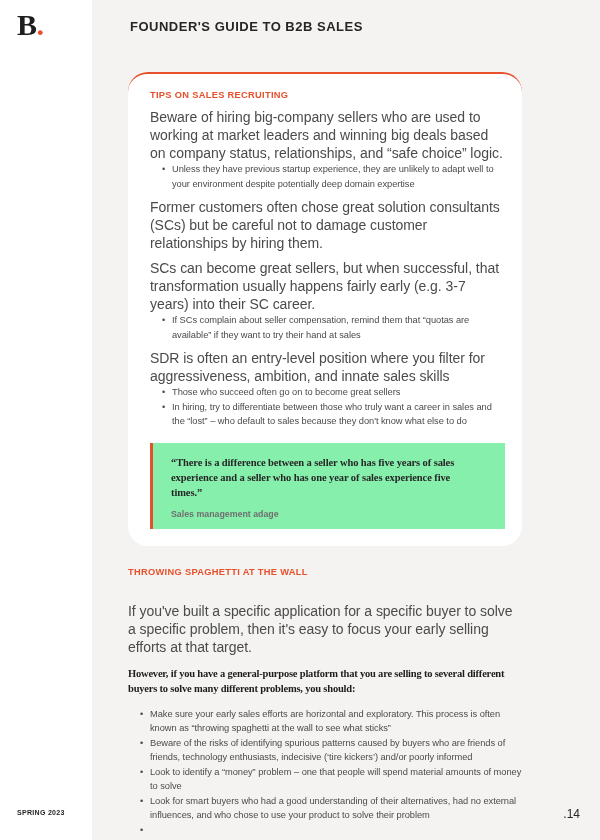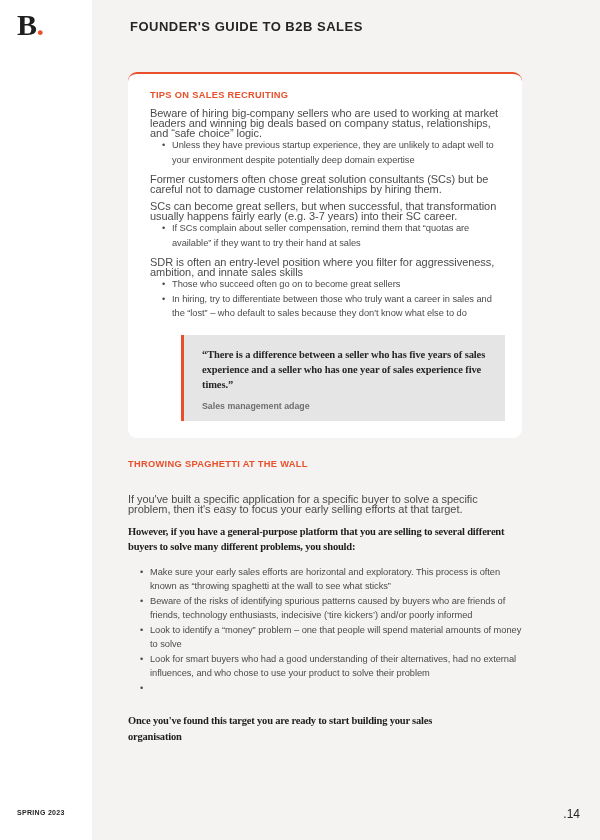--- a/index.html
+++ b/index.html
@@ -28,46 +28,45 @@
     position: absolute; left: 130px; top: 19px;
     font-size: 13px; font-weight: 700; letter-spacing: 0.5px;
     color: #262626;
   }
   .content {
     position: absolute; left: 128px; top: 72px; width: 394px;
   }
   .tips-box {
     background: #ffffff;
     border-top: 2.5px solid #e8502c;
-    border-radius: 9px;
+    border-radius: 20px;
     padding: 16px 17px 17px 22px;
   }
   .caption-title {
     color: #e8502c; font-size: 9.3px; font-weight: 700;
     letter-spacing: 0.3px; margin: 0 0 8px 0;
   }
   p.body {
-    font-size: 11px; line-height: 10px; color: #4b4b4b;
+    font-size: 14px; line-height: 18px; color: #4b4b4b;
     margin: 7px 0 0 0; letter-spacing: -0.05px;
   }
   p.body.first { margin-top: 0; }
   ul.bullets {
     list-style: none; margin: 0; padding: 0 0 0 12px;
   }
   ul.bullets li {
     display: flex; font-size: 9.3px; line-height: 14.5px;
     color: #4b4b4b; letter-spacing: -0.05px;
   }
   ul.bullets .marker { width: 10px; flex: none; }
   .quote-block {
     margin-top: 14px;
-    background: #e5e5e5;
+    background: #86efac;
     border-left: 3px solid #e8502c;
     padding: 12px 14px 10px 18px;
-    margin-left: 31px;
   }
   .quote-text {
     font-family: "Liberation Serif", serif;
     font-weight: 700; font-size: 10.5px; line-height: 15px;
     color: #262626; margin: 0 0 9px 0; max-width: 285px;
     letter-spacing: -0.1px;
   }
   .quote-attribution { font-size: 8.8px; color: #6f6f6f; font-weight: bold; }
   .section { margin-top: 21px; }
   .section .caption-title { margin-bottom: 25px; }

